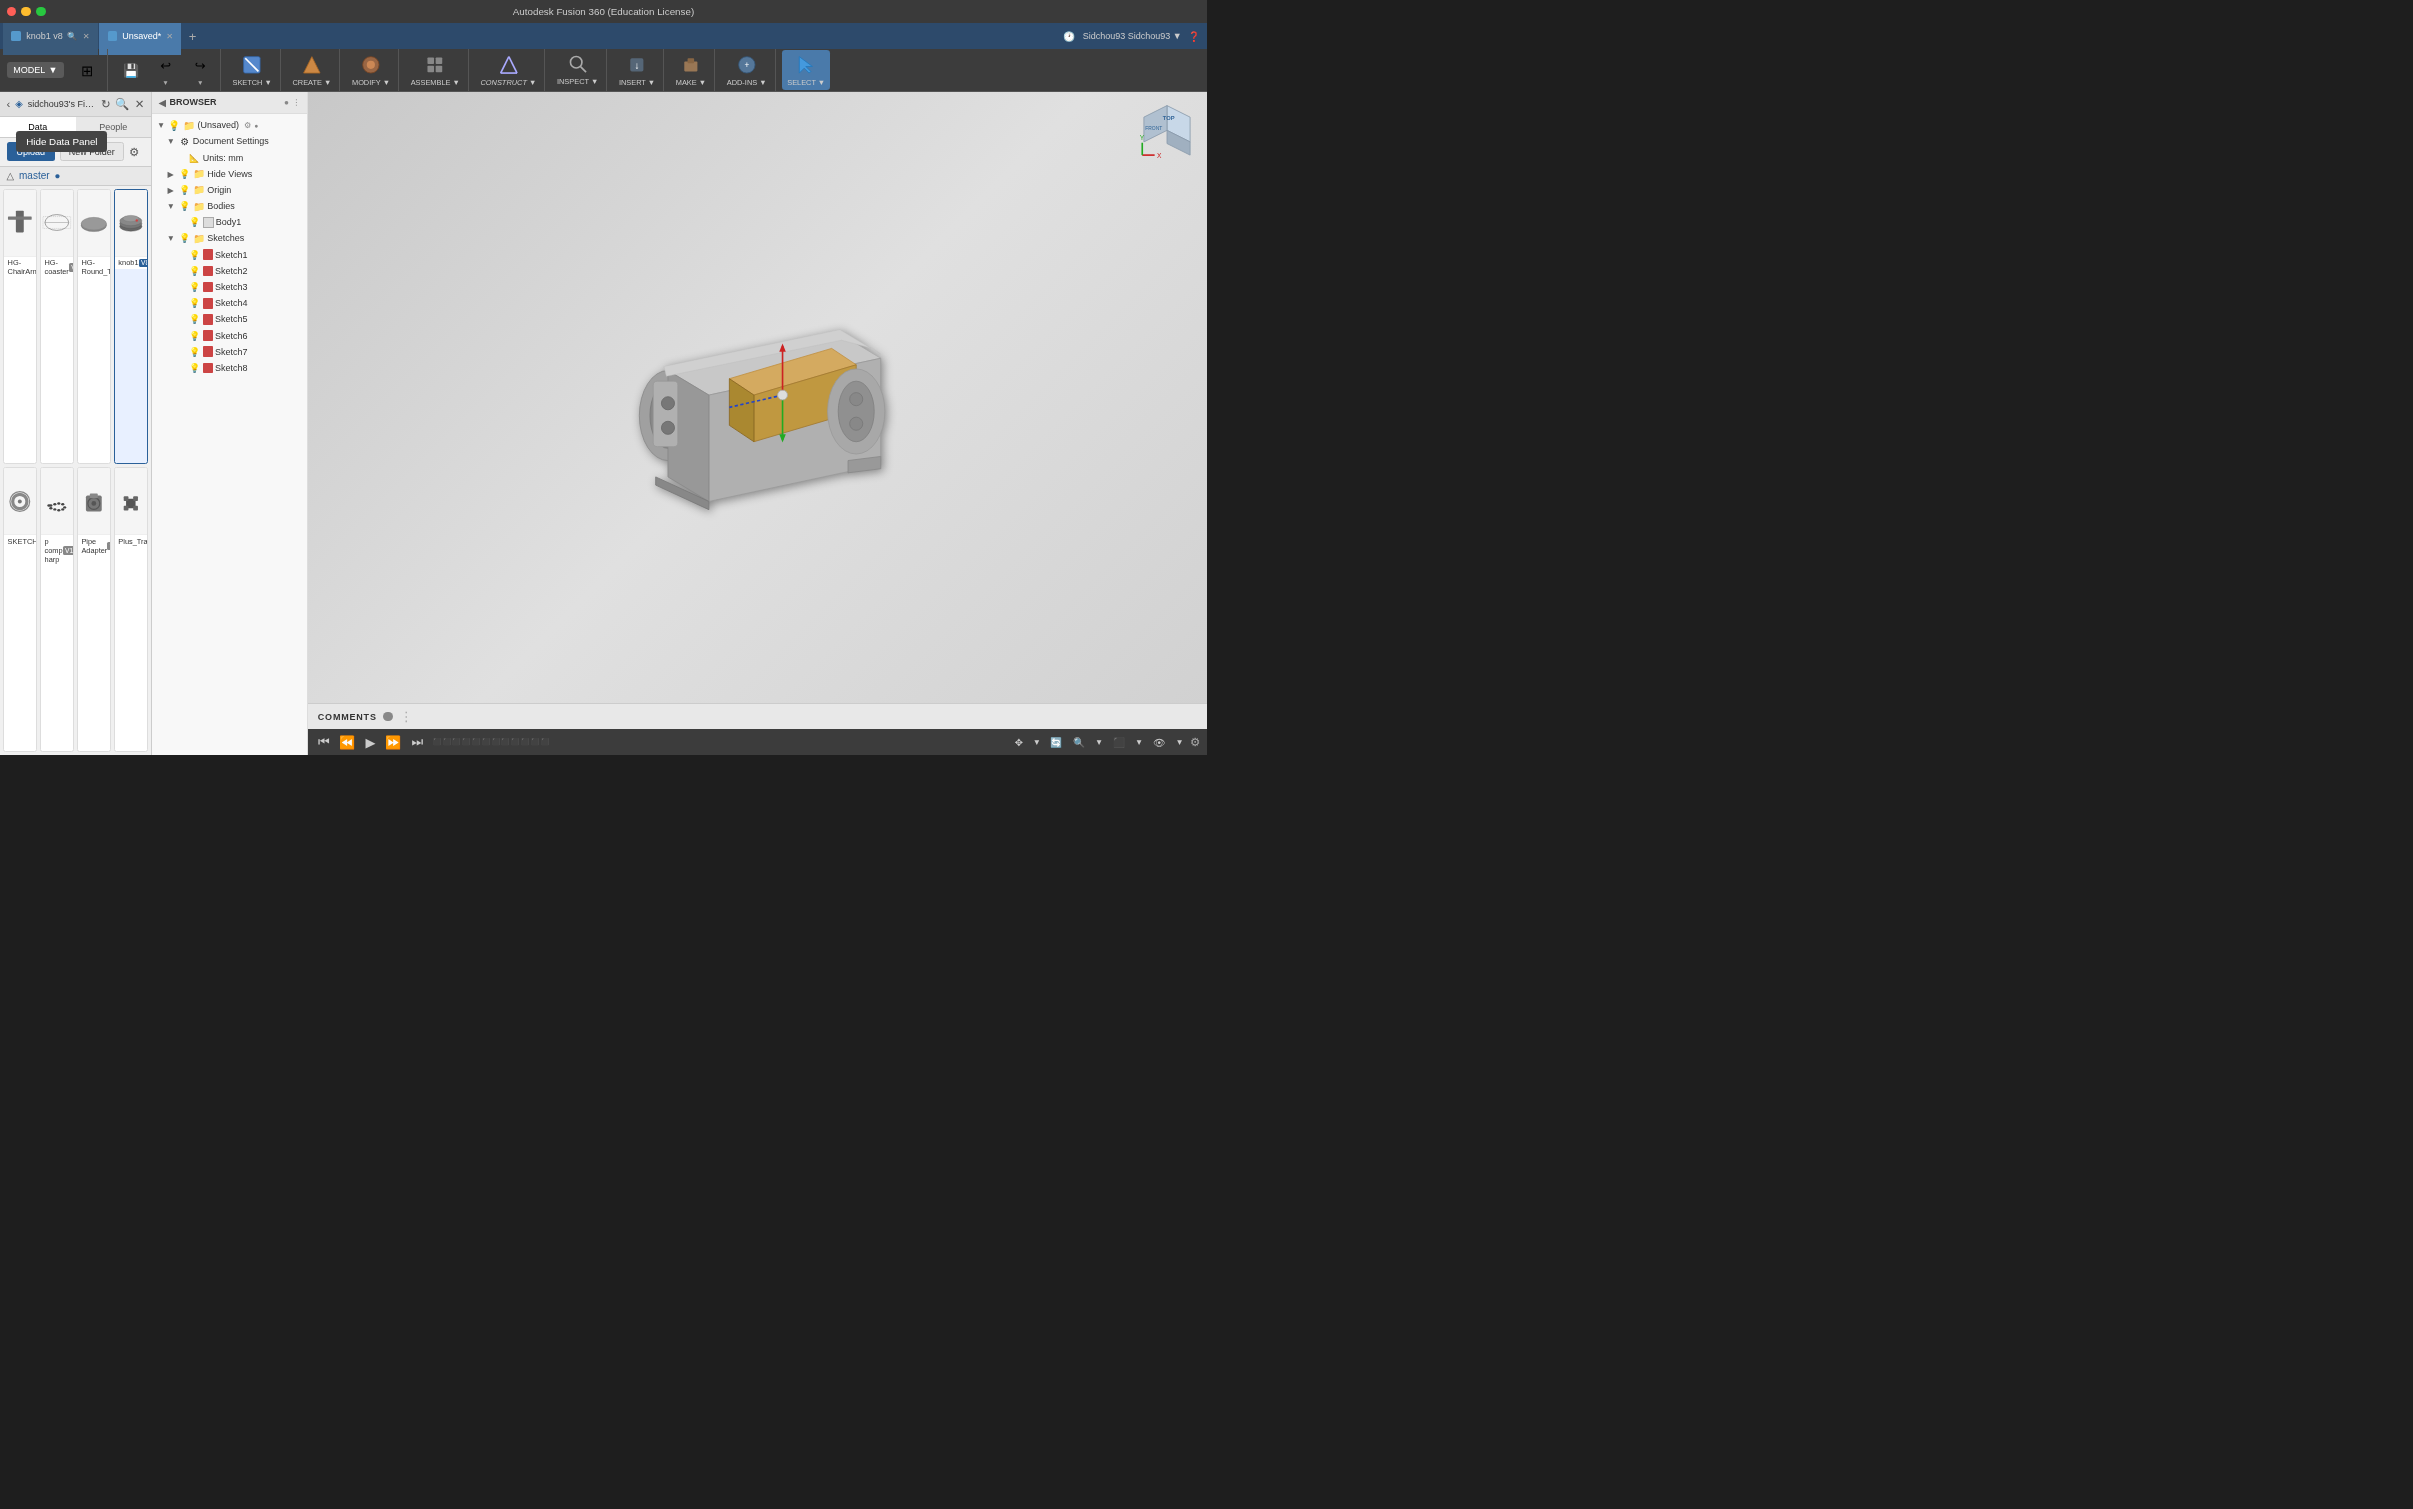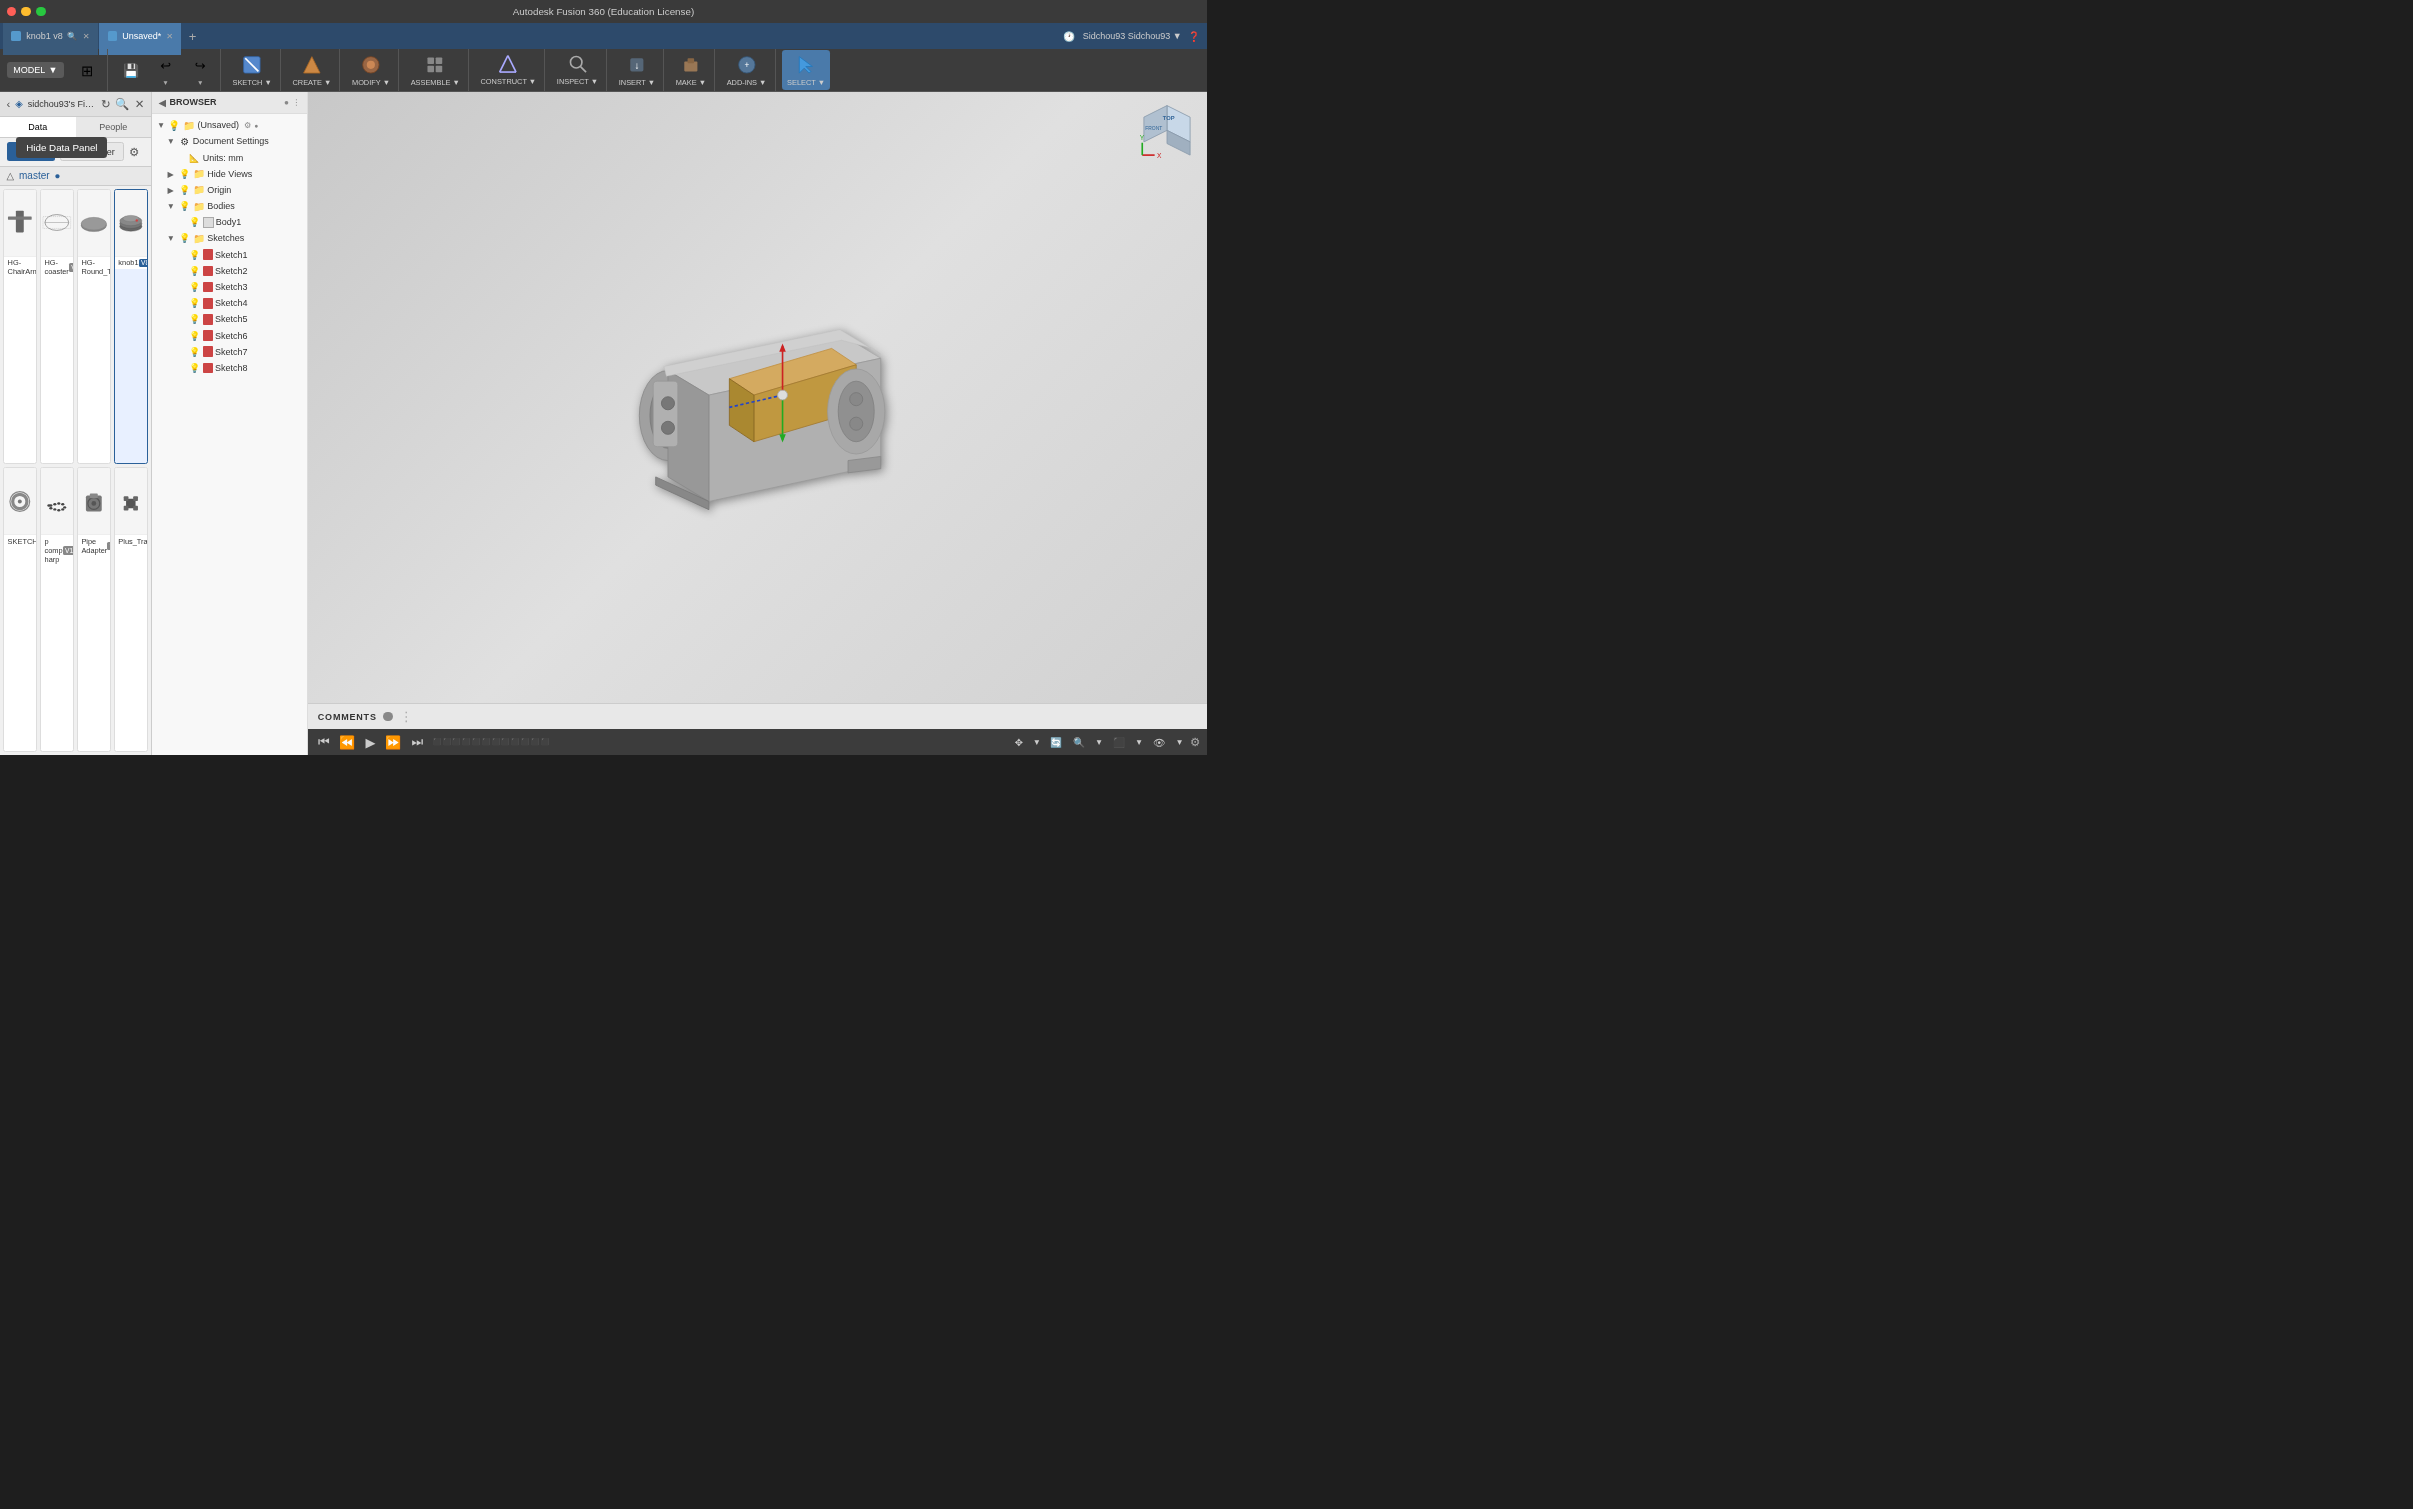--- a/index.html
+++ b/index.html
@@ -137,21 +137,21 @@
       background: #f0f0f0;
       display: flex;
       flex-direction: column;
       border-right: 0.8px solid #ccc;
       position: relative;
     }
 
     
     .tooltip-box {
       position: absolute;
-      top: 45px;
+      top: 39px;
       left: 16.4px;
       background: #444;
       color: white;
       padding: 4.9px 9.8px;
       border-radius: 3.3px;
       font-size: 9.8px;
       z-index: 100;
       white-space: nowrap;
     }
 
@@ -539,21 +539,21 @@
             <rect x="3" y="3" width="8" height="8" fill="#888" rx="1"></rect>
             <rect x="13" y="3" width="8" height="8" fill="#888" rx="1"></rect>
             <rect x="3" y="13" width="8" height="8" fill="#888" rx="1"></rect>
             <rect x="13" y="13" width="8" height="8" fill="#888" rx="1"></rect>
           </svg>
       </div>
       <div class="tool-label">ASSEMBLE ▼</div>
     </div>
   </div>
 
-  <div style="display:flex;align-items:flex-start;gap:1.6px;padding:0 3.3px;border-right:0.8px solid #555;height:100%;">
+  <div style="display:flex;align-items:center;gap:1.6px;padding:0 3.3px;border-right:0.8px solid #555;height:100%;font-style:italic;">
     <div class="tool-group">
       <div class="tool-icon">
         <svg width="19.7" height="19.7" viewBox="0 0 24 24">
             <line x1="2" y1="22" x2="12" y2="2" stroke="#aaaaff" stroke-width="2"></line>
             <line x1="12" y1="2" x2="22" y2="22" stroke="#aaaaff" stroke-width="2"></line>
             <line x1="2" y1="22" x2="22" y2="22" stroke="#aaaaff" stroke-width="2"></line>
           </svg>
       </div>
       <div class="tool-label">CONSTRUCT ▼</div>
     </div>

